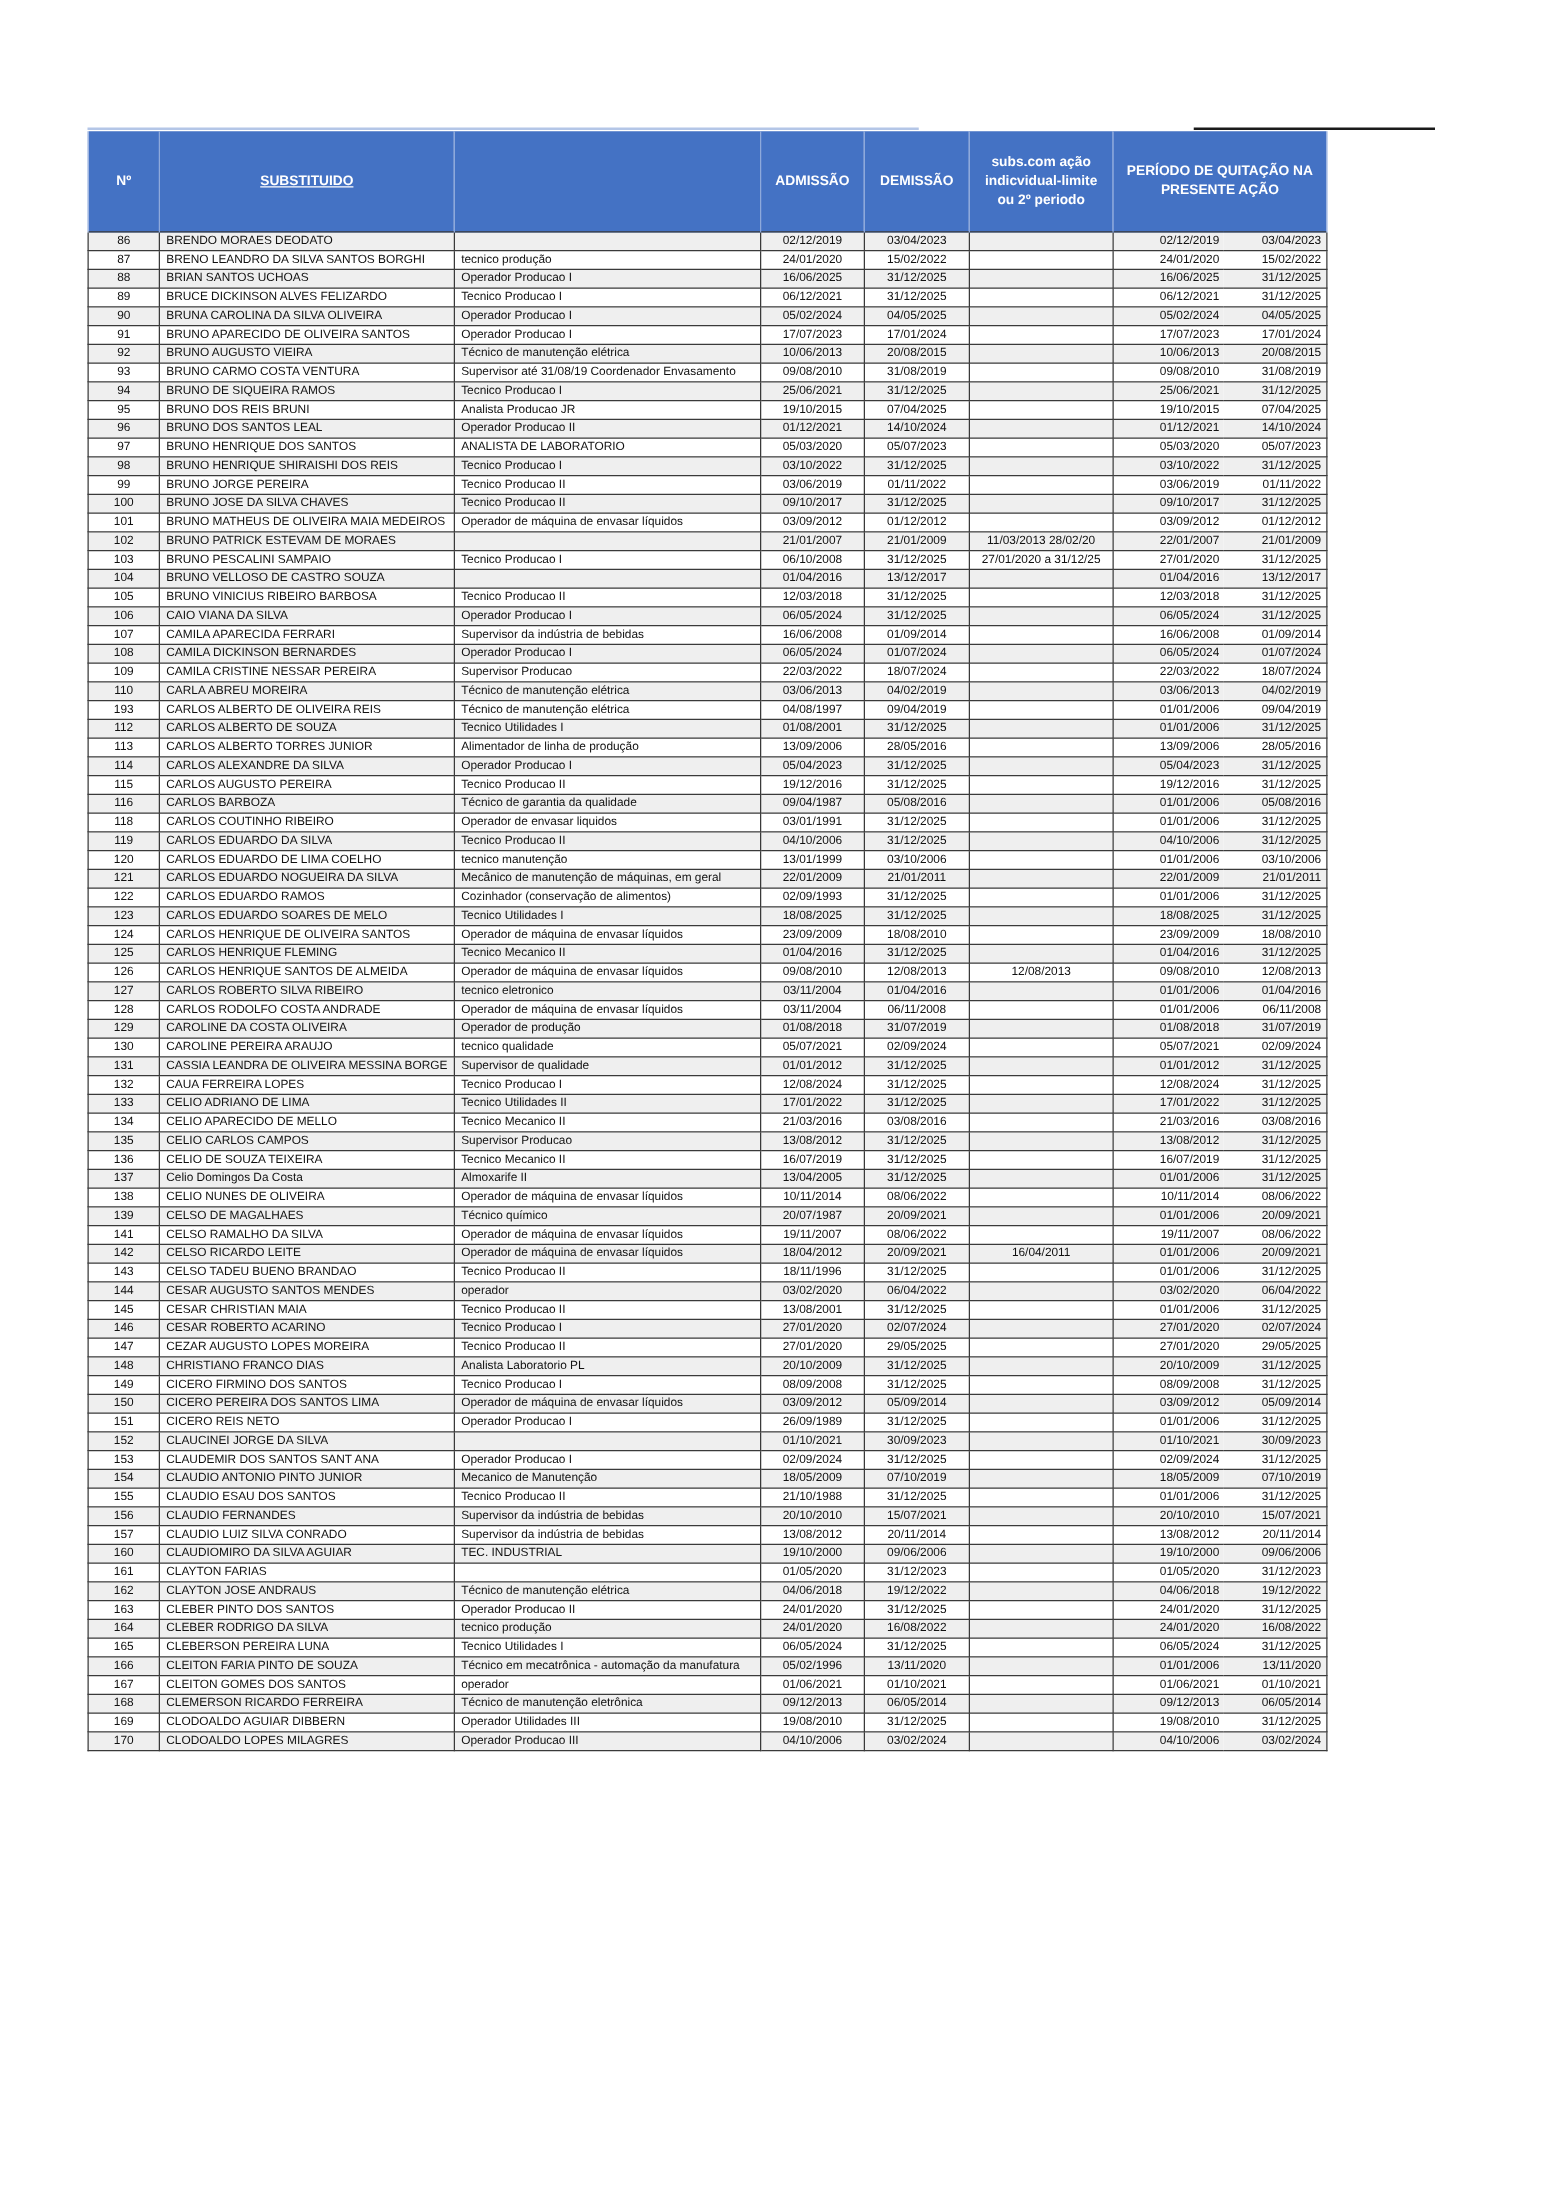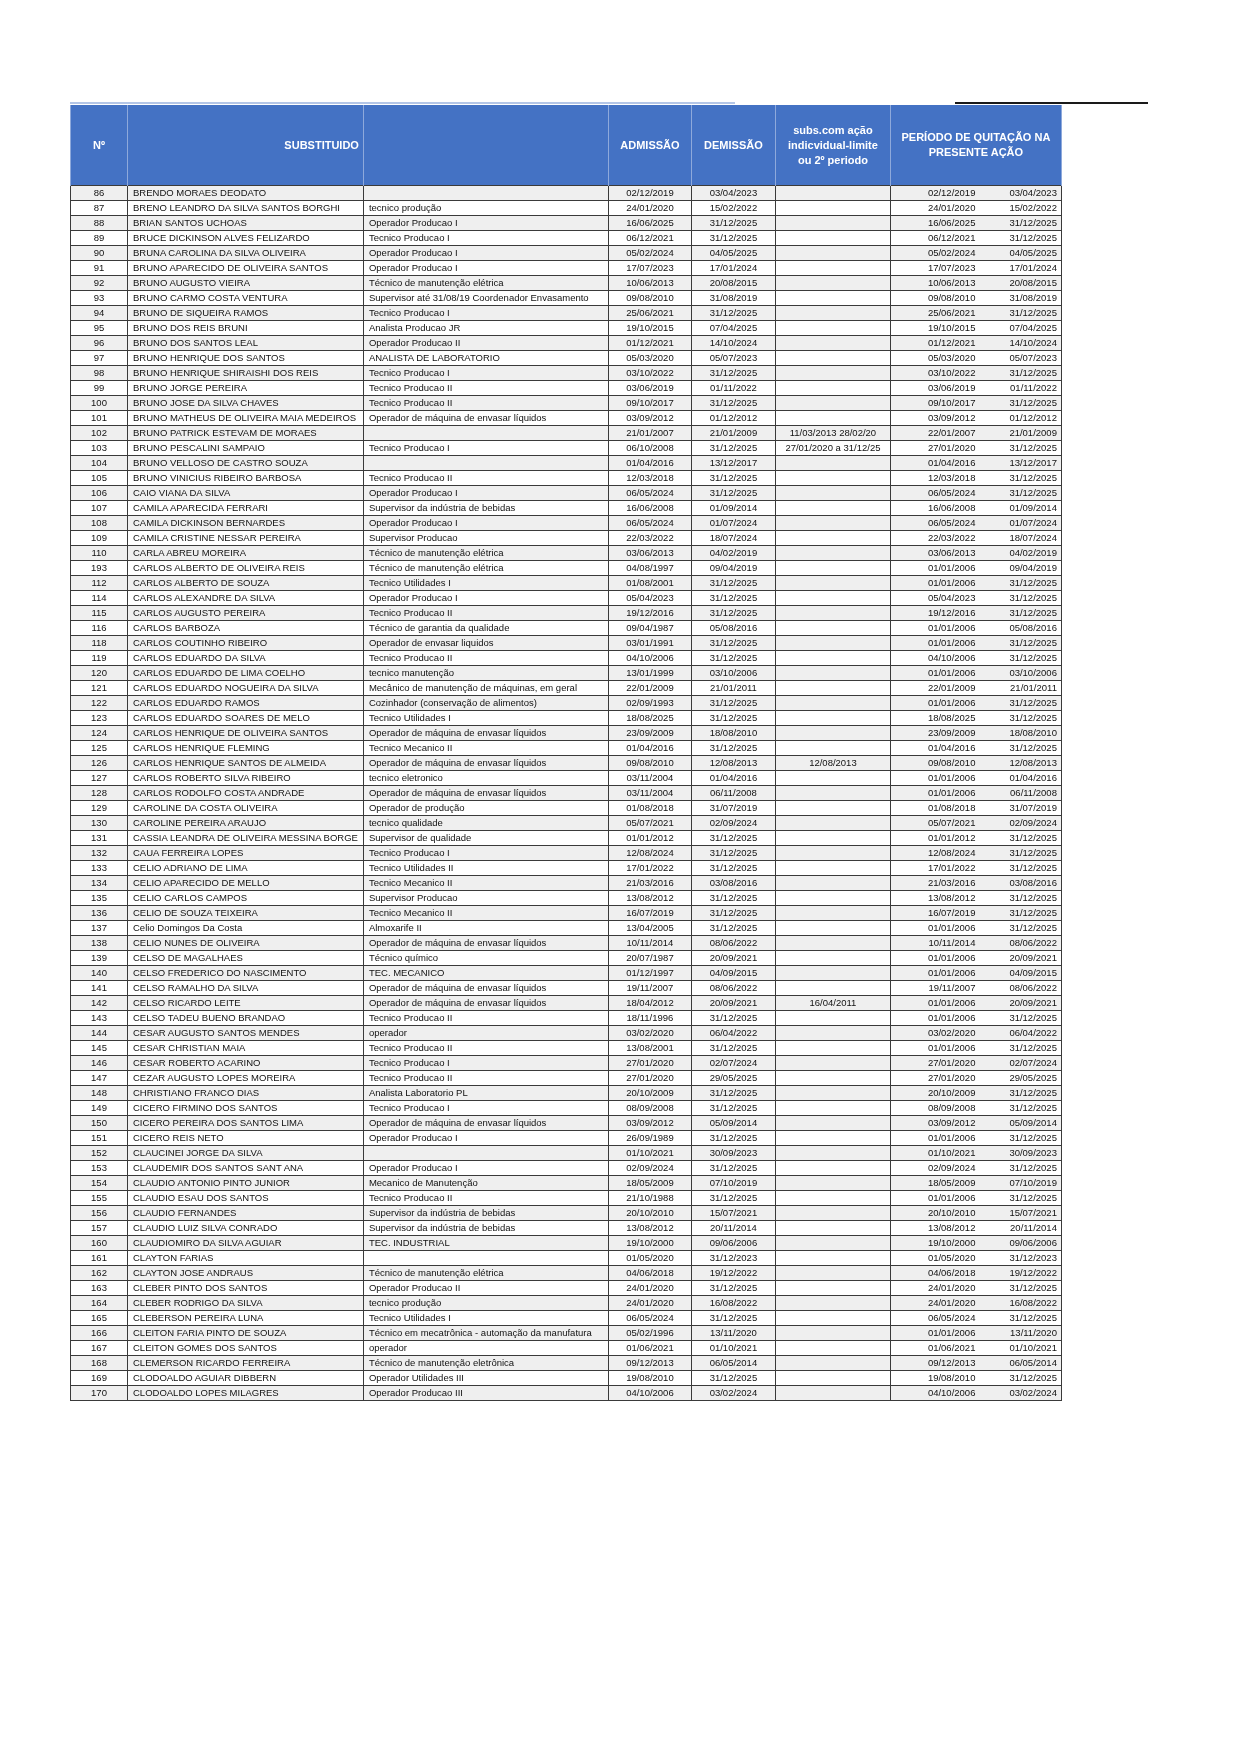--- a/index.html
+++ b/index.html
@@ -13,21 +13,21 @@
   col.c-name { width: 218px; }
   col.c-role { width: 245px; }
   col.c-adm { width: 83px; }
   col.c-dem { width: 84px; }
   col.c-subs { width: 115px; }
   col.c-p1 { width: 89px; }
   col.c-p2 { width: 82px; }
   thead th { background: #4472c4; color: #ffffff; font-weight: bold; font-size: 11px;
              height: 80px; border-left: 1px solid #8ea9db; border-right: 1px solid #8ea9db;
              padding: 0 4px; line-height: 15px; }
-  thead th.left { text-align: right; }
+  thead th.left { text-align: center; text-decoration: underline; }
   thead th.center { text-align: center; }
   tbody td { font-size: 9.5px; height: 14px; line-height: 14px; padding: 0 5px;
              border: 1px solid #3a3a3a; white-space: nowrap; overflow: hidden; color: #111; }
   tbody tr:nth-child(odd) td { background: #efefef; }
   tbody tr:nth-child(even) td { background: #ffffff; }
   td.num, td.date, td.subs { text-align: center; }
   td.p1 { text-align: right; padding-right: 4px; border-right: none; }
   td.p2 { text-align: right; padding-right: 4px; border-left: none; }
   td.name, td.role { text-align: left; }
 </style>
@@ -325,20 +325,30 @@
           <td class="num">112</td>
           <td class="name">CARLOS ALBERTO DE SOUZA</td>
           <td class="role">Tecnico Utilidades I</td>
           <td class="date">01/08/2001</td>
           <td class="date">31/12/2025</td>
           <td class="subs"></td>
           <td class="p1">01/01/2006</td>
           <td class="p2">31/12/2025</td>
         </tr>
         <tr>
+          <td class="num">113</td>
+          <td class="name">CARLOS ALBERTO TORRES JUNIOR</td>
+          <td class="role">Alimentador de linha de produção</td>
+          <td class="date">13/09/2006</td>
+          <td class="date">28/05/2016</td>
+          <td class="subs"></td>
+          <td class="p1">13/09/2006</td>
+          <td class="p2">28/05/2016</td>
+        </tr>
+        <tr>
           <td class="num">114</td>
           <td class="name">CARLOS ALEXANDRE DA SILVA</td>
           <td class="role">Operador Producao I</td>
           <td class="date">05/04/2023</td>
           <td class="date">31/12/2025</td>
           <td class="subs"></td>
           <td class="p1">05/04/2023</td>
           <td class="p2">31/12/2025</td>
         </tr>
         <tr>
@@ -575,30 +585,20 @@
           <td class="num">139</td>
           <td class="name">CELSO DE MAGALHAES</td>
           <td class="role">Técnico químico</td>
           <td class="date">20/07/1987</td>
           <td class="date">20/09/2021</td>
           <td class="subs"></td>
           <td class="p1">01/01/2006</td>
           <td class="p2">20/09/2021</td>
         </tr>
         <tr>
-          <td class="num">140</td>
-          <td class="name">CELSO FREDERICO DO NASCIMENTO</td>
-          <td class="role">TEC. MECANICO</td>
-          <td class="date">01/12/1997</td>
-          <td class="date">04/09/2015</td>
-          <td class="subs"></td>
-          <td class="p1">01/01/2006</td>
-          <td class="p2">04/09/2015</td>
-        </tr>
-        <tr>
           <td class="num">141</td>
           <td class="name">CELSO RAMALHO DA SILVA</td>
           <td class="role">Operador de máquina de envasar líquidos</td>
           <td class="date">19/11/2007</td>
           <td class="date">08/06/2022</td>
           <td class="subs"></td>
           <td class="p1">19/11/2007</td>
           <td class="p2">08/06/2022</td>
         </tr>
         <tr>

